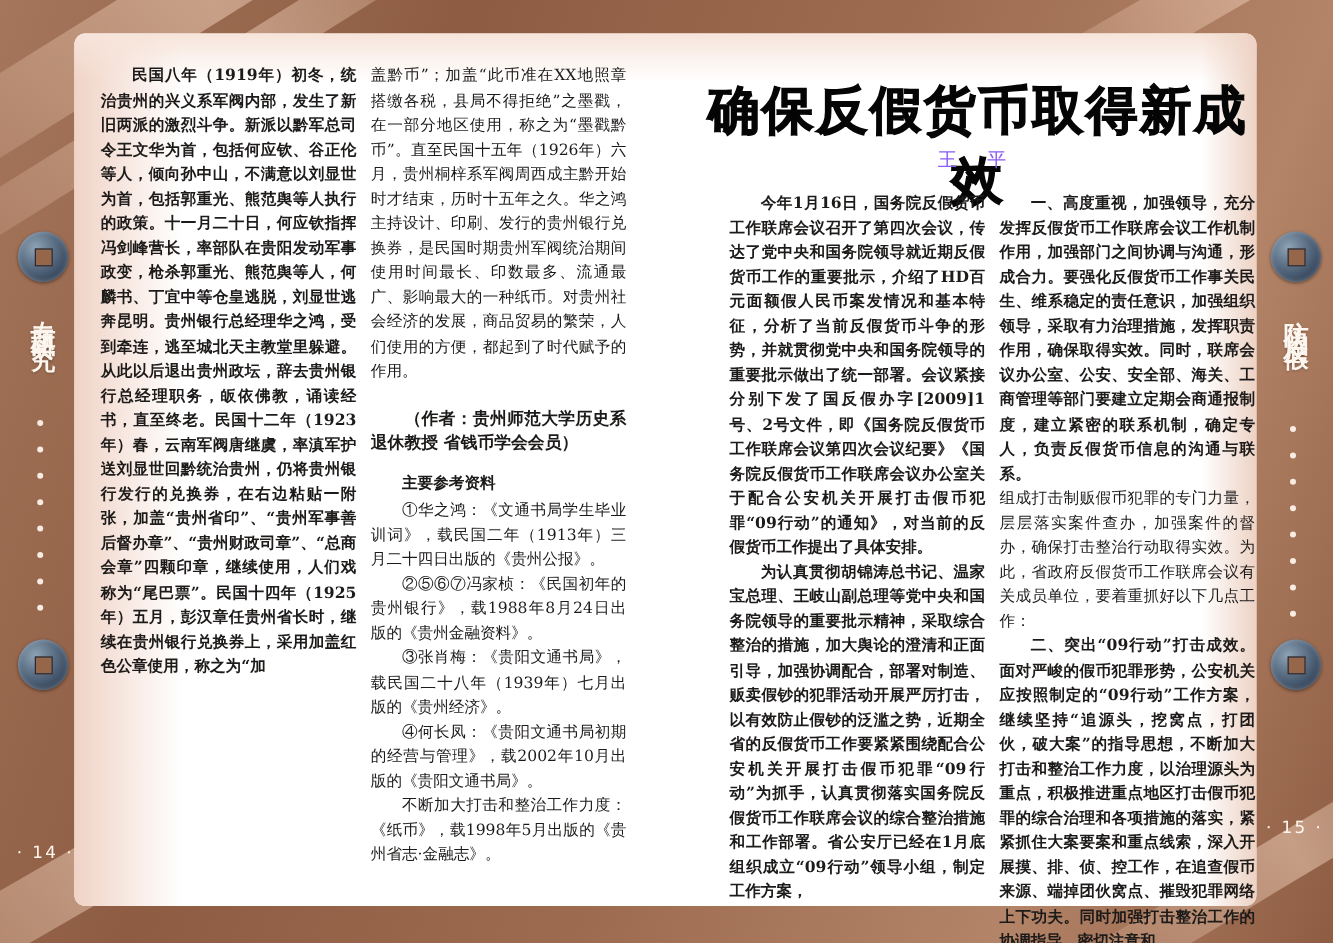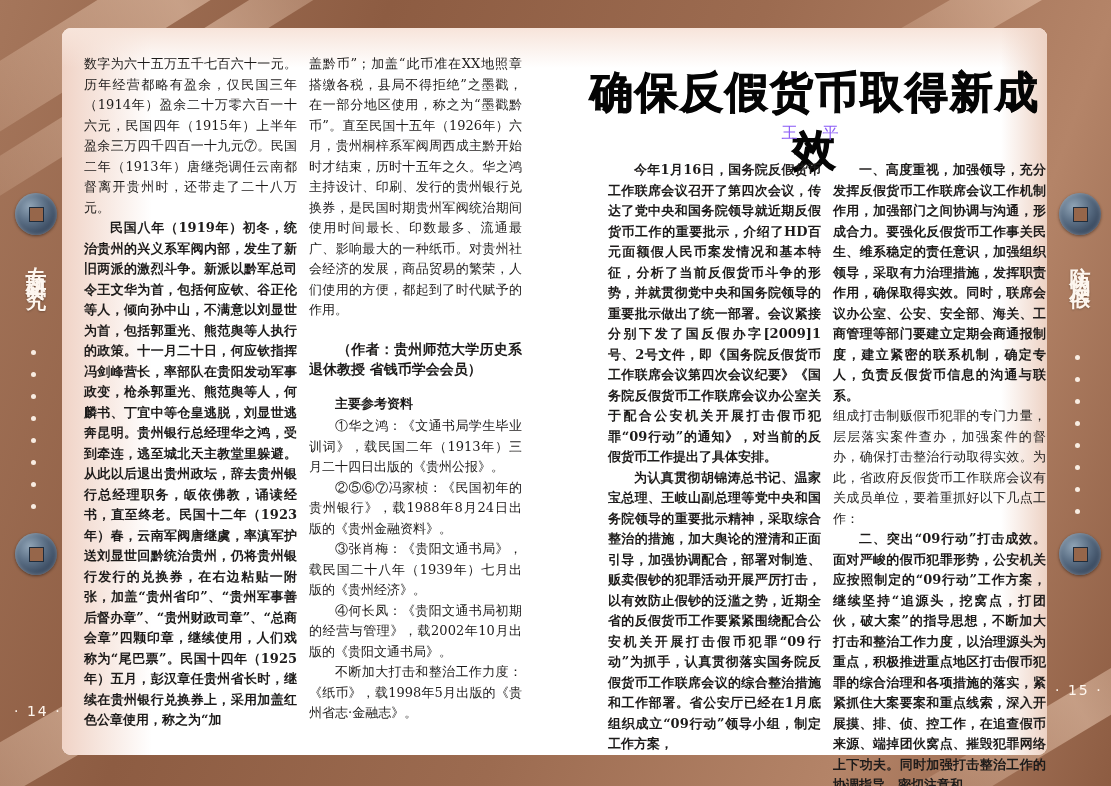--- a/index.html
+++ b/index.html
@@ -121,21 +121,20 @@
     </div>
     <div class="page-num" style="left:8px;top:682px;">· 15 ·</div>
   </div>
 
   <div class="page-area">
     <div class="tint-left"></div>
     <div class="tint-top"></div>
     <div class="tint-right"></div>
 
     <div class="col lp-col1">
-        <p class="para continuation">数字为六十五万五千七百六十一元。历年经营都略有盈余，仅民国三年（1914年）盈余二十万零六百一十六元，民国四年（1915年）上半年盈余三万四千四百一十九元⑦。民国二年（1913年）唐继尧调任云南都督离开贵州时，还带走了二十八万元。</p>
         <p class="para indent">民国八年（1919年）初冬，统治贵州的兴义系军阀内部，发生了新旧两派的激烈斗争。新派以黔军总司令王文华为首，包括何应钦、谷正伦等人，倾向孙中山，不满意以刘显世为首，包括郭重光、熊范舆等人执行的政策。十一月二十日，何应钦指挥冯剑峰营长，率部队在贵阳发动军事政变，枪杀郭重光、熊范舆等人，何麟书、丁宜中等仓皇逃脱，刘显世逃奔昆明。贵州银行总经理华之鸿，受到牵连，逃至城北天主教堂里躲避。从此以后退出贵州政坛，辞去贵州银行总经理职务，皈依佛教，诵读经书，直至终老。民国十二年（1923年）春，云南军阀唐继虞，率滇军护送刘显世回黔统治贵州，仍将贵州银行发行的兑换券，在右边粘贴一附张，加盖“贵州省印”、“贵州军事善后督办章”、“贵州财政司章”、“总商会章”四颗印章，继续使用，人们戏称为“尾巴票”。民国十四年（1925年）五月，彭汉章任贵州省长时，继续在贵州银行兑换券上，采用加盖红色公章使用，称之为“加</p>
       </div>
     <div class="col lp-col2">
         <p class="para continuation">盖黔币”；加盖“此币准在XX地照章搭缴各税，县局不得拒绝”之墨戳，在一部分地区使用，称之为“墨戳黔币”。直至民国十五年（1926年）六月，贵州桐梓系军阀周西成主黔开始时才结束，历时十五年之久。华之鸿主持设计、印刷、发行的贵州银行兑换券，是民国时期贵州军阀统治期间使用时间最长、印数最多、流通最广、影响最大的一种纸币。对贵州社会经济的发展，商品贸易的繁荣，人们使用的方便，都起到了时代赋予的作用。</p>
         <p class="para author-note">（作者：贵州师范大学历史系退休教授  省钱币学会会员）</p>
         <p class="para ref-head">主要参考资料</p>
         <p class="para ref">①华之鸿：《文通书局学生毕业训词》，载民国二年（1913年）三月二十四日出版的《贵州公报》。</p>
         <p class="para ref">②⑤⑥⑦冯家桢：《民国初年的贵州银行》，载1988年8月24日出版的《贵州金融资料》。</p>
         <p class="para ref">③张肖梅：《贵阳文通书局》，载民国二十八年（1939年）七月出版的《贵州经济》。</p>
         <p class="para ref">④何长凤：《贵阳文通书局初期的经营与管理》，载2002年10月出版的《贵阳文通书局》。</p>

